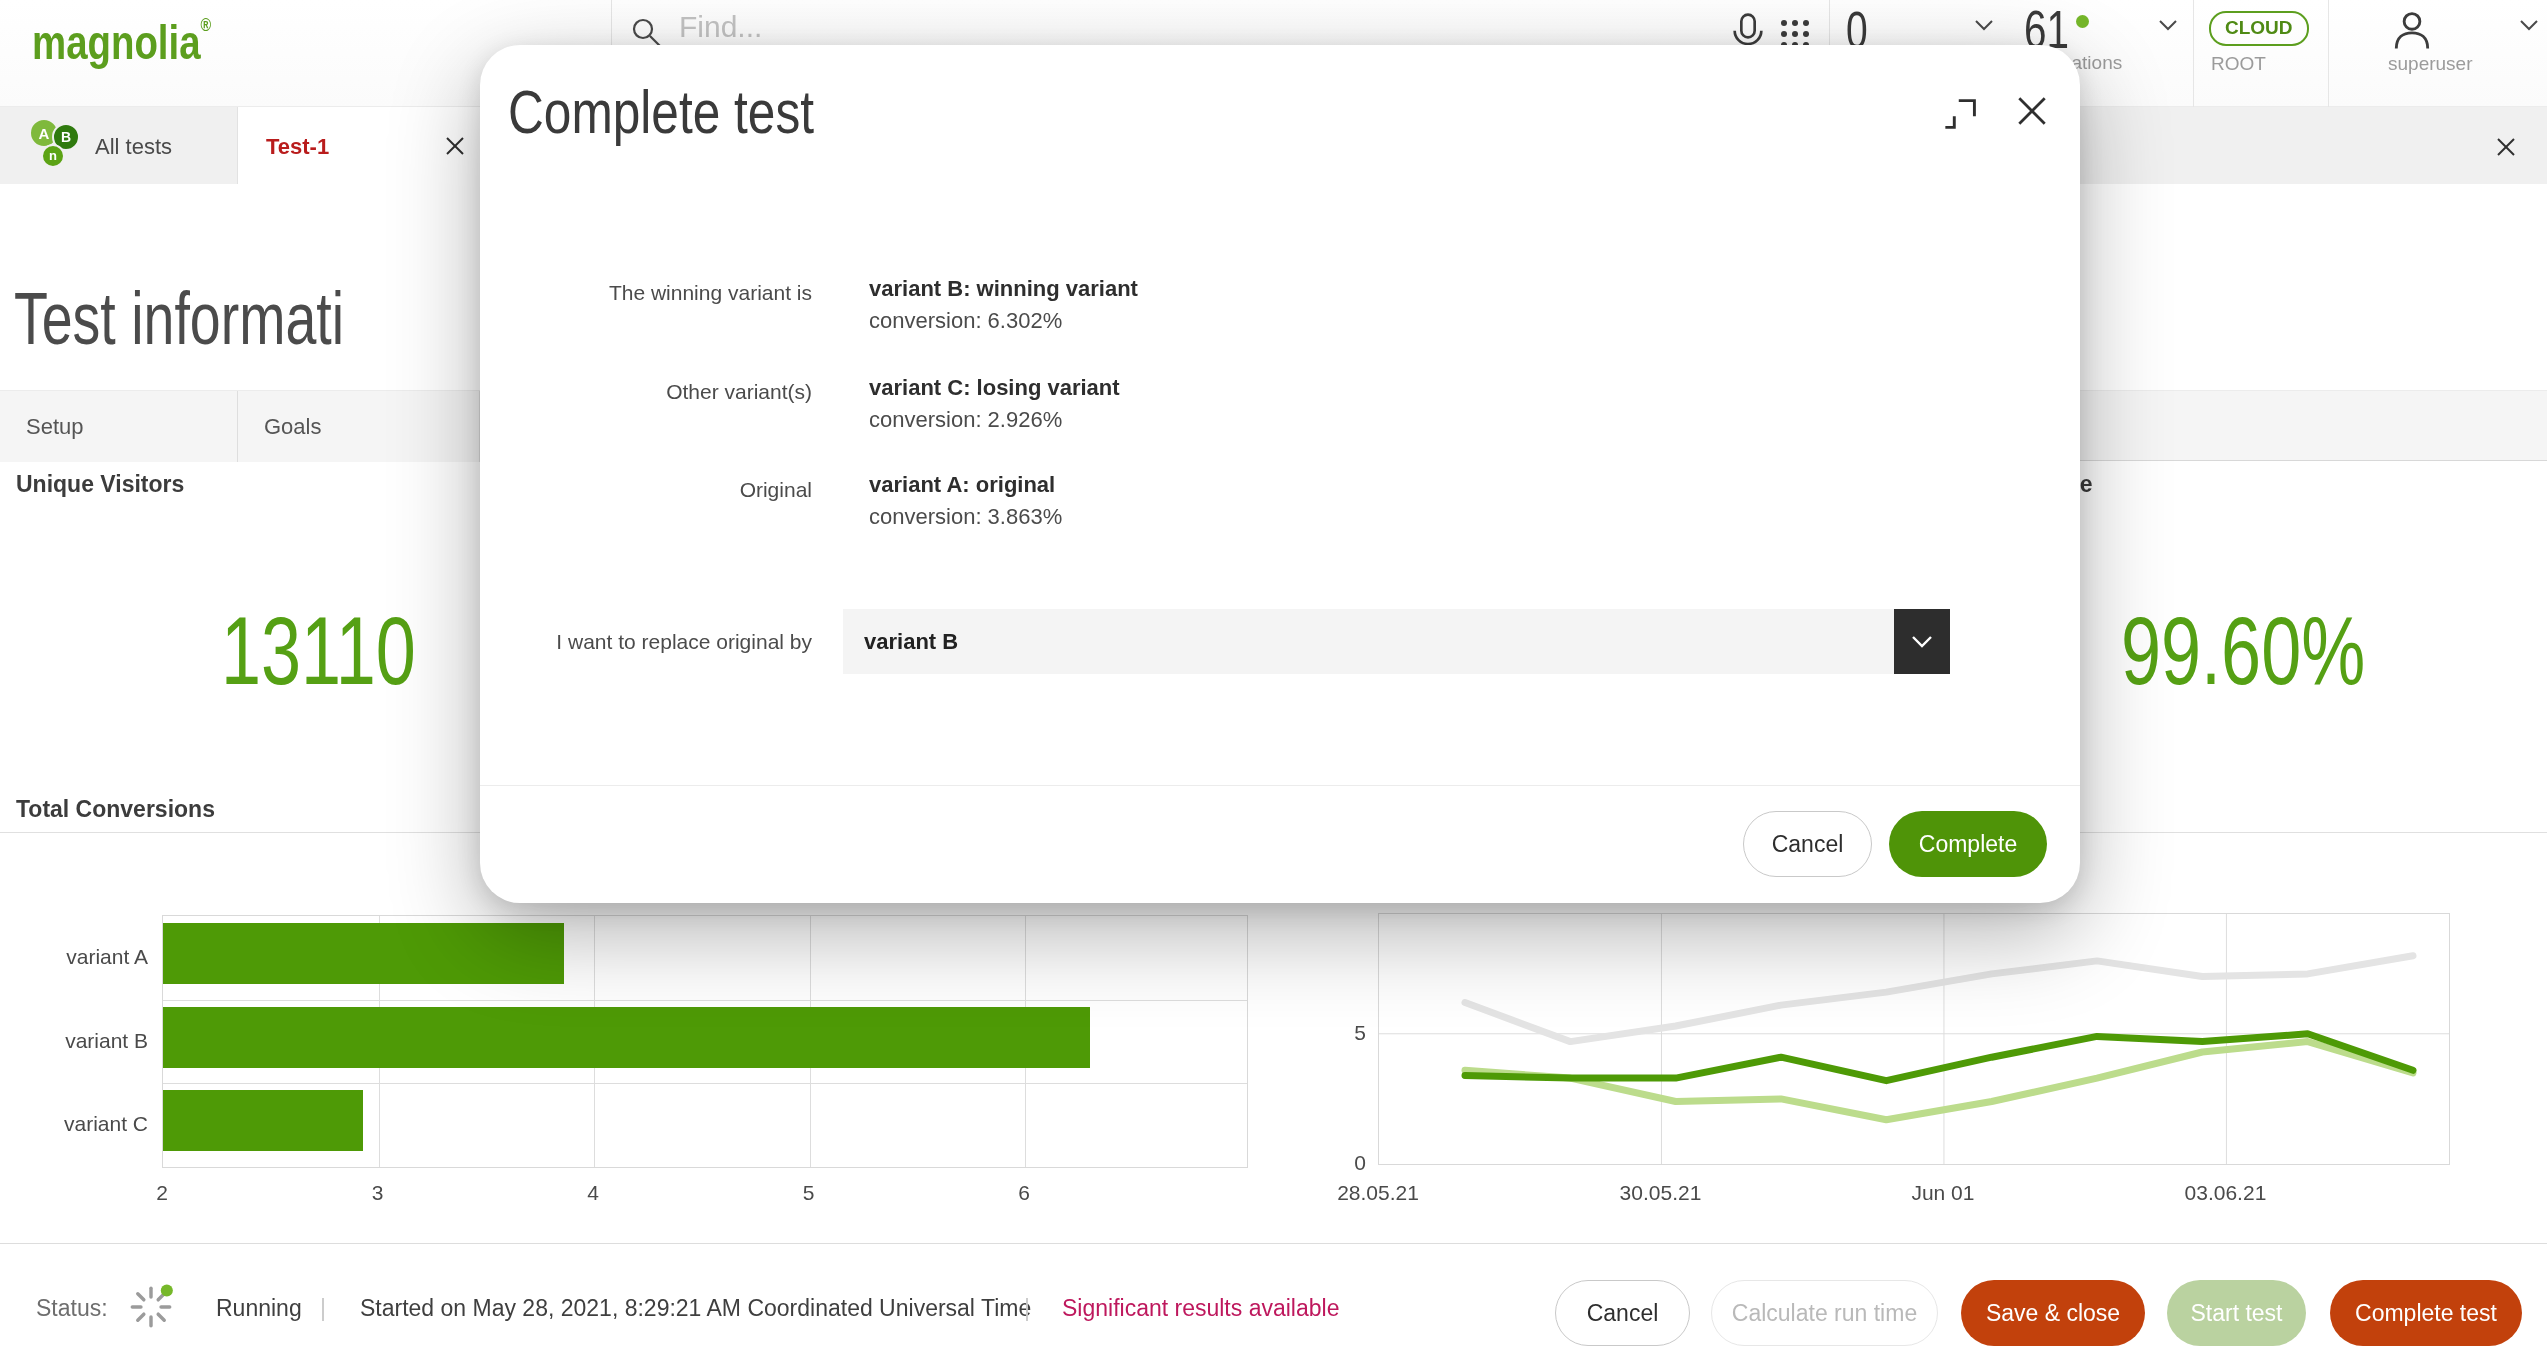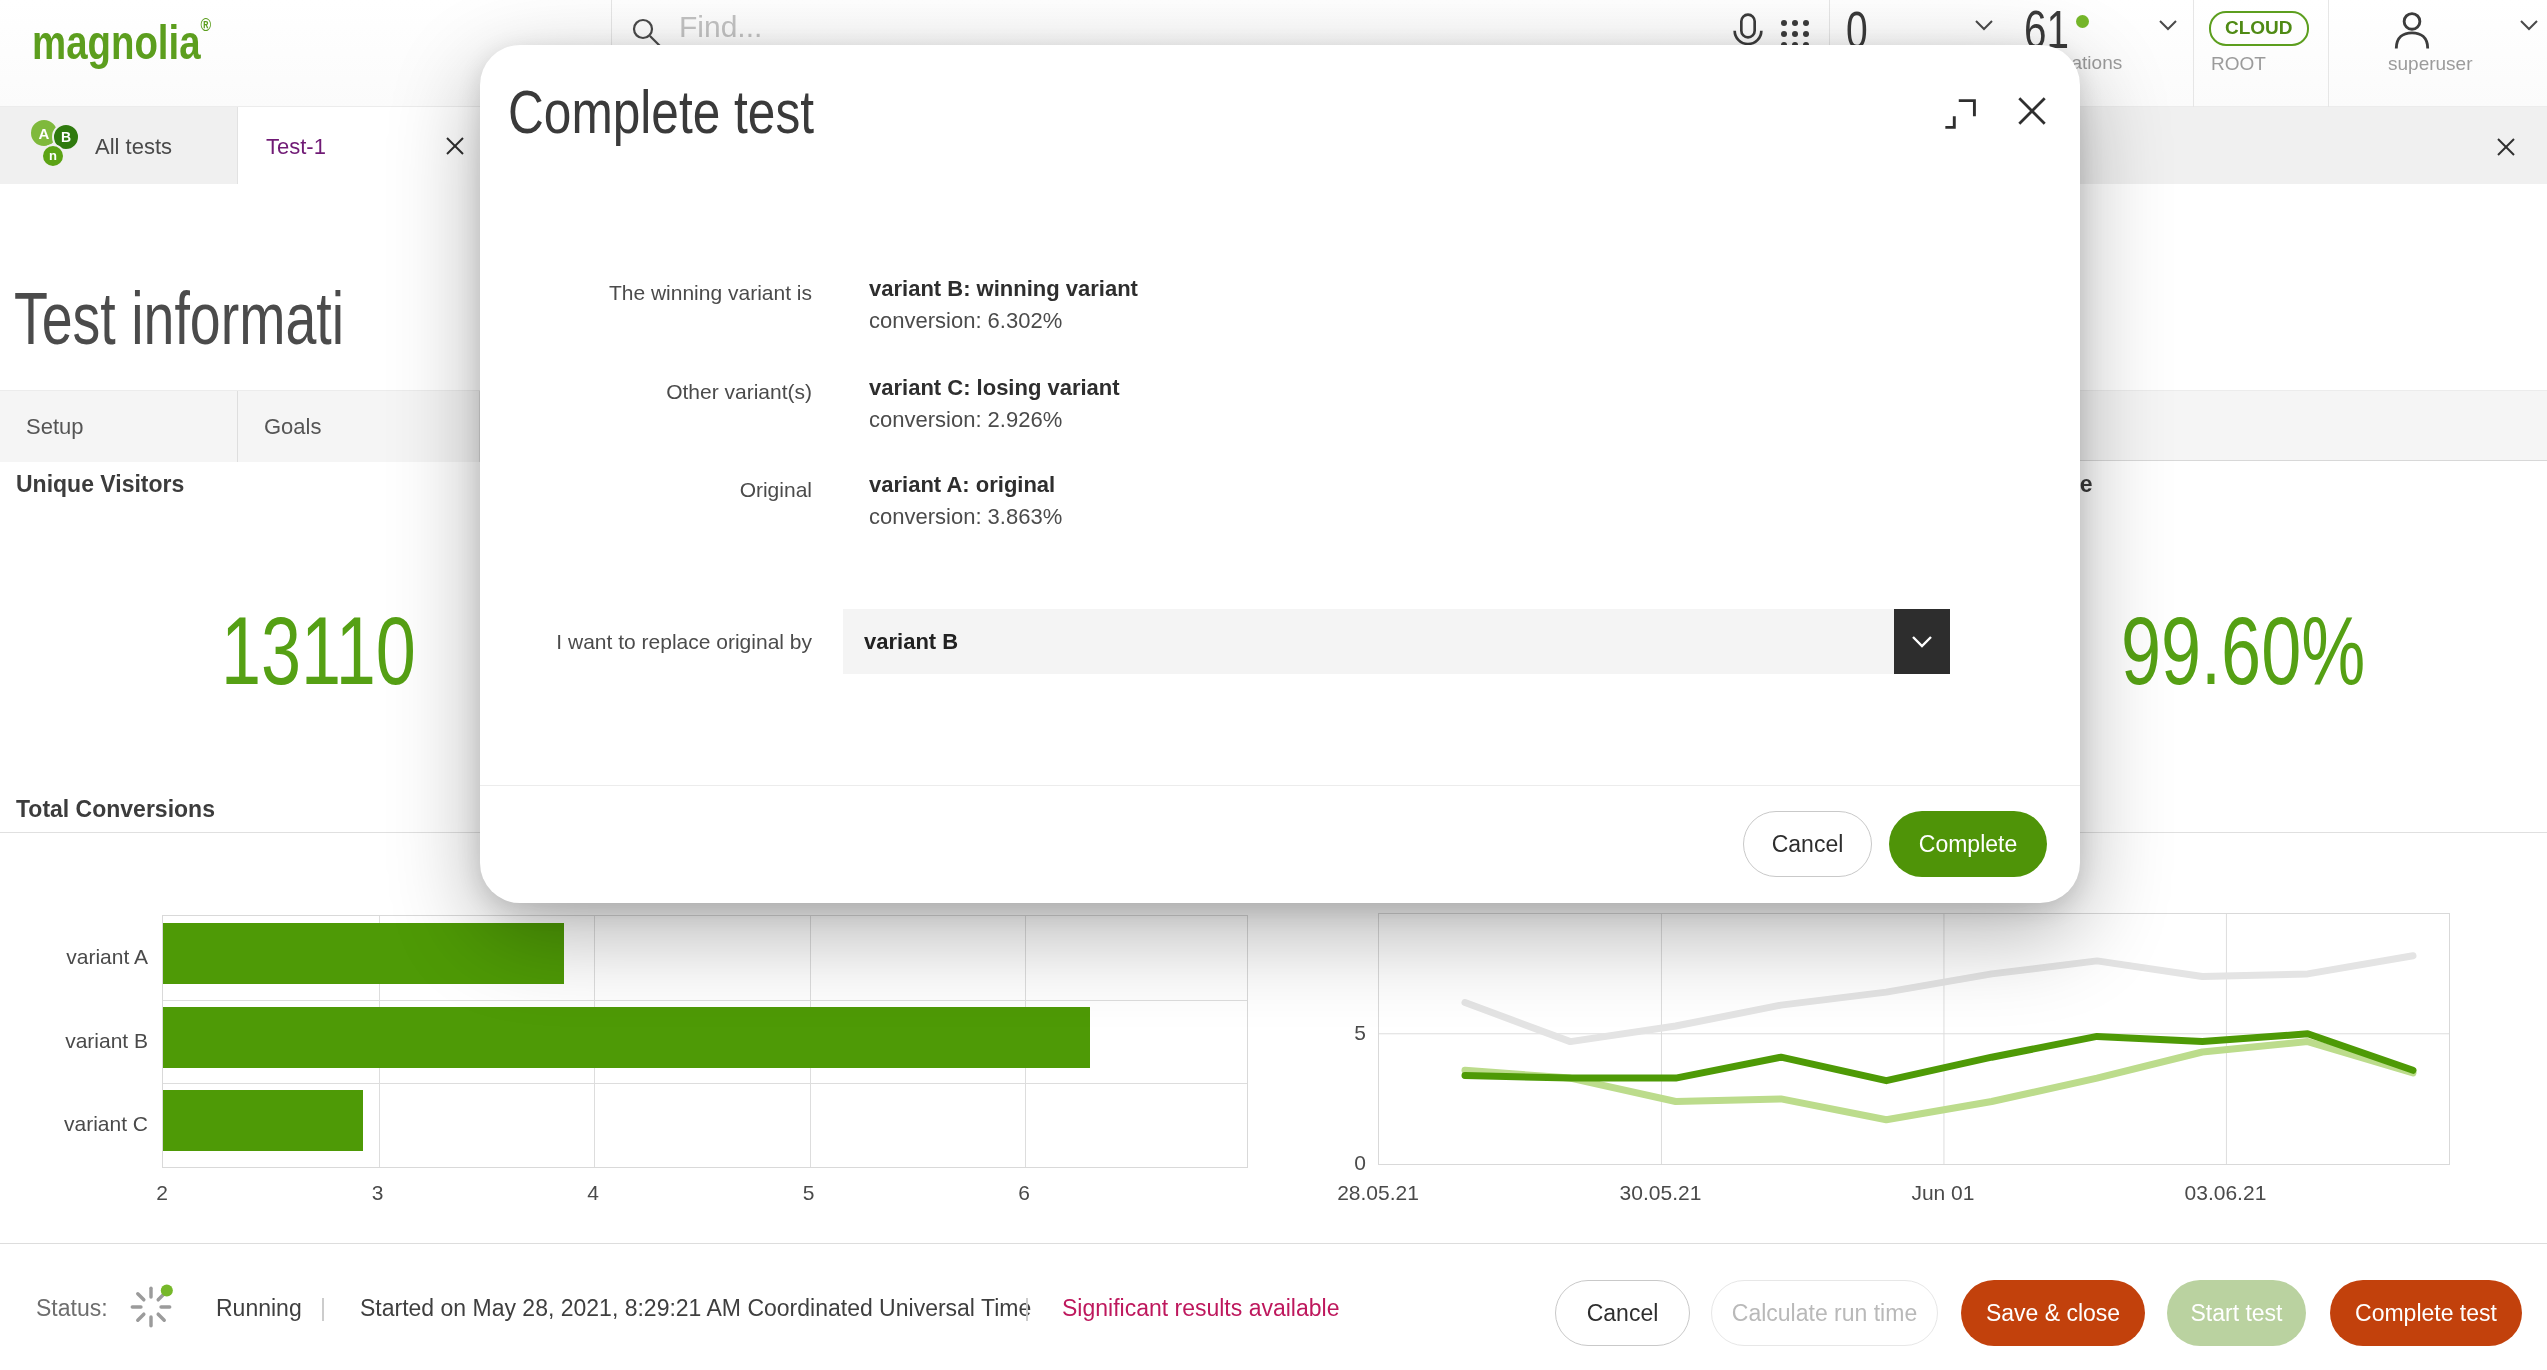--- a/index.html
+++ b/index.html
@@ -38,21 +38,21 @@
   #tab-alltests{position:absolute;left:0;top:0;width:238px;height:77px;background:#f0f0f0;
                 border-right:1px solid #e2e2e2}
   #abn-icon{position:absolute;left:29px;top:11px;width:56px;height:56px}
   #abn-icon span{position:absolute;border-radius:50%;color:#fff;font-weight:bold;text-align:center;
                  border:2px solid #f0f0f0}
   #abn-a{left:0;top:0;width:30px;height:30px;background:#7fb93c;font-size:15px;line-height:27px;z-index:1}
   #abn-b{left:23px;top:5px;width:28px;height:28px;background:#2f7a0e;font-size:14px;line-height:25px;z-index:2}
   #abn-n{left:12px;top:26px;width:24px;height:24px;background:#5ca315;font-size:13px;line-height:20px;z-index:3}
   #tab-alltests .tablabel{position:absolute;left:95px;top:27px;font-size:22px;color:#4a4a4a}
   #tab-test1{position:absolute;left:238px;top:0;width:252px;height:77px;background:#ffffff}
-  #tab-test1 .tablabel{position:absolute;left:28px;top:27px;font-size:22px;font-weight:normal;color:#701a75}
+  #tab-test1 .tablabel{position:absolute;left:28px;top:27px;font-size:22px;font-weight:bold;color:#b91c1c}
   #tab-test1-close{position:absolute;left:205px;top:27px;background:none;border:none}
   #tabbar-close{position:absolute;left:2494px;top:28px;background:none;border:none}
 
   
   #page-title{position:absolute;left:14px;top:282px;font-size:74px;font-weight:300;color:#4b4b4b;line-height:1;white-space:nowrap}
   #subtabs{position:absolute;left:0;top:390px;width:2547px;height:71px;background:#f5f5f5;
            border-bottom:1px solid #d8d8d8;border-top:1px solid #ececec}
   .subtab{position:absolute;top:0;height:71px;line-height:71px;font-size:22px;color:#555;
           padding-left:26px;border-right:1px solid #dedede;background:#f5f5f5}
   #subtab-setup{left:0;width:238px}

